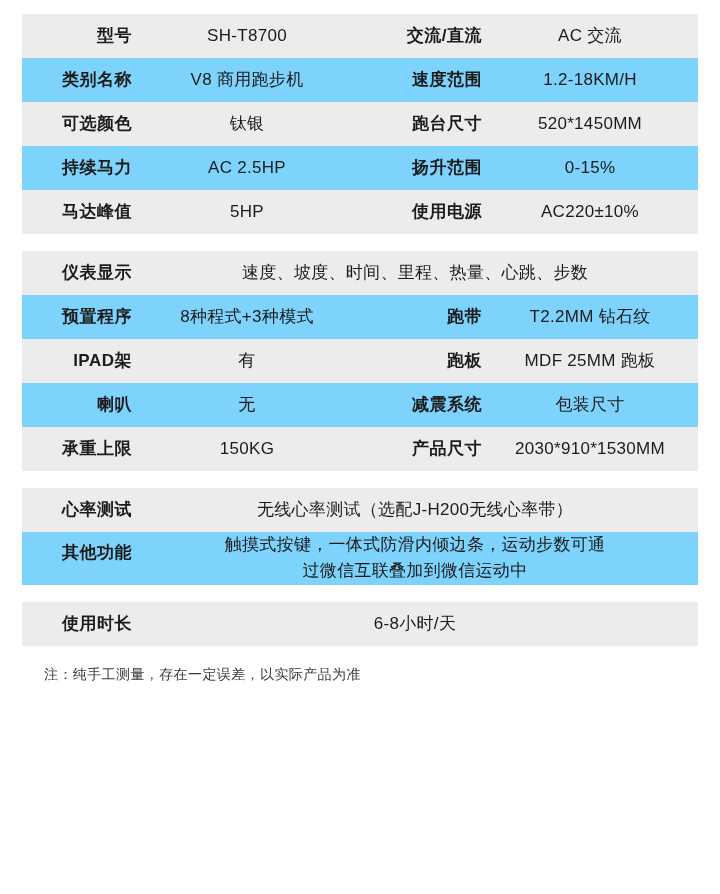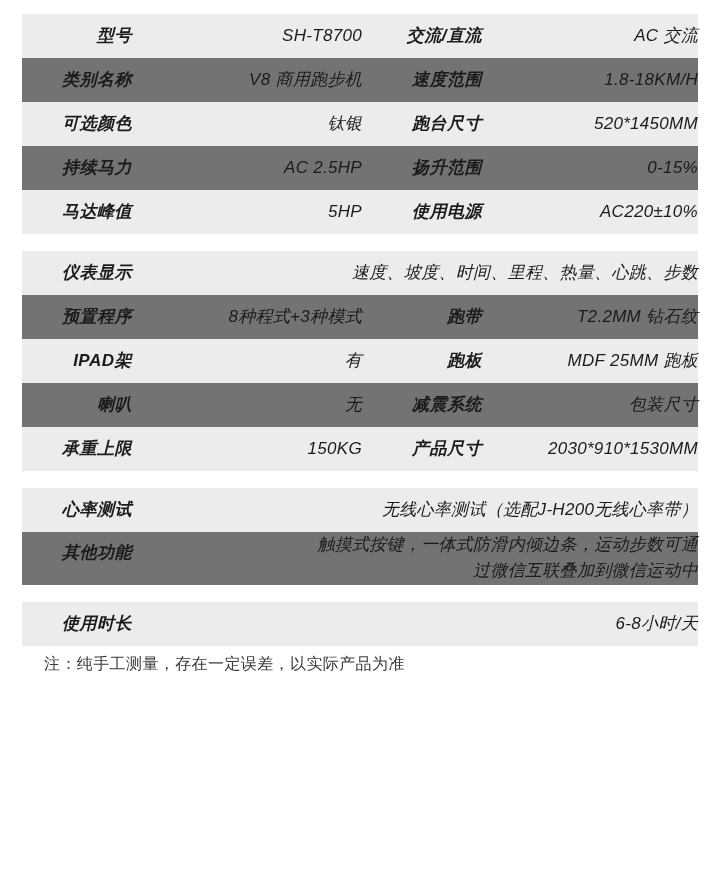--- a/index.html
+++ b/index.html
@@ -18,64 +18,63 @@
     position: relative;
     width: 720px;
     height: 894px;
     box-sizing: border-box;
     padding: 14px 22px 0 22px;
   }
   table.spec {
     border-collapse: collapse;
     width: 676px;
     table-layout: fixed;
-    font-style: italic;
   }
   table.spec td {
     padding: 0;
     vertical-align: middle;
     font-size: 17px;
     line-height: 1.55;
   }
   .band {
     background: #ececec;
   }
   .white {
-    background: #737373;
+    background: #7dd3fc;
   }
   .lbl {
     text-align: right;
     padding-right: 13px;
     font-weight: bold;
     font-size: 17px;
     letter-spacing: 0.5px;
     white-space: nowrap;
   }
   .val {
-    text-align: right;
+    text-align: center;
     padding-left: 2px;
     font-size: 17px;
     letter-spacing: 0.3px;
     margin-left: 35px;
   }
   .row-h {
     height: 44px;
   }
   .gap {
     height: 17px;
     background: #ffffff;
   }
   .wrapval {
     line-height: 1.85;
     padding-top: 3px;
     padding-bottom: 3px;
   }
   .note {
-    margin-top: 8px;
-    font-size: 16px;
+    margin-top: 20px;
+    font-size: 14px;
     color: #3a3a3a;
     padding-left: 22px;
     letter-spacing: 0.4px;
   }
 </style>
 </head>
 <body>
 
 <div class="sheet">
 
@@ -84,21 +83,21 @@
       <tr class="row-h band">
         <td class="lbl" style="width:110px">型号</td>
         <td class="val" style="width:230px">SH-T8700</td>
         <td class="lbl" style="width:120px">交流/直流</td>
         <td class="val" style="width:216px">AC 交流</td>
       </tr>
       <tr class="row-h white">
         <td class="lbl">类别名称</td>
         <td class="val">V8 商用跑步机</td>
         <td class="lbl">速度范围</td>
-        <td class="val">1.8-18KM/H</td>
+        <td class="val">1.2-18KM/H</td>
       </tr>
       <tr class="row-h band">
         <td class="lbl">可选颜色</td>
         <td class="val">钛银</td>
         <td class="lbl">跑台尺寸</td>
         <td class="val">520*1450MM</td>
       </tr>
       <tr class="row-h white">
         <td class="lbl">持续马力</td>
         <td class="val">AC 2.5HP</td>

